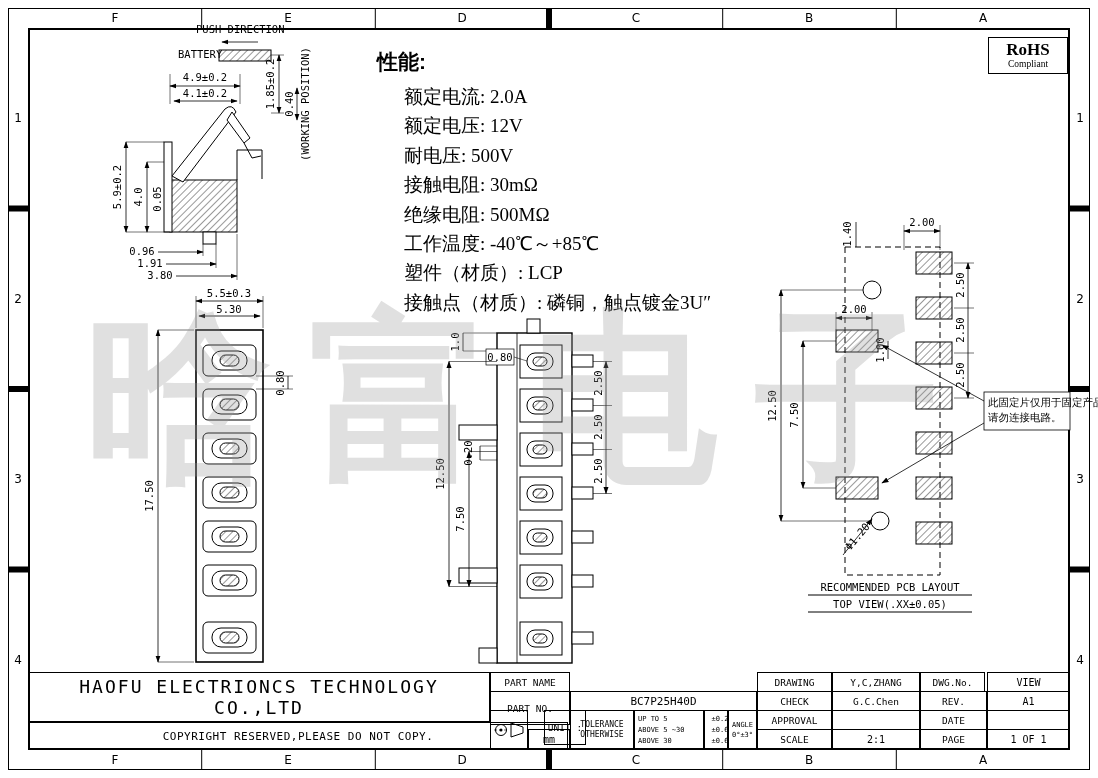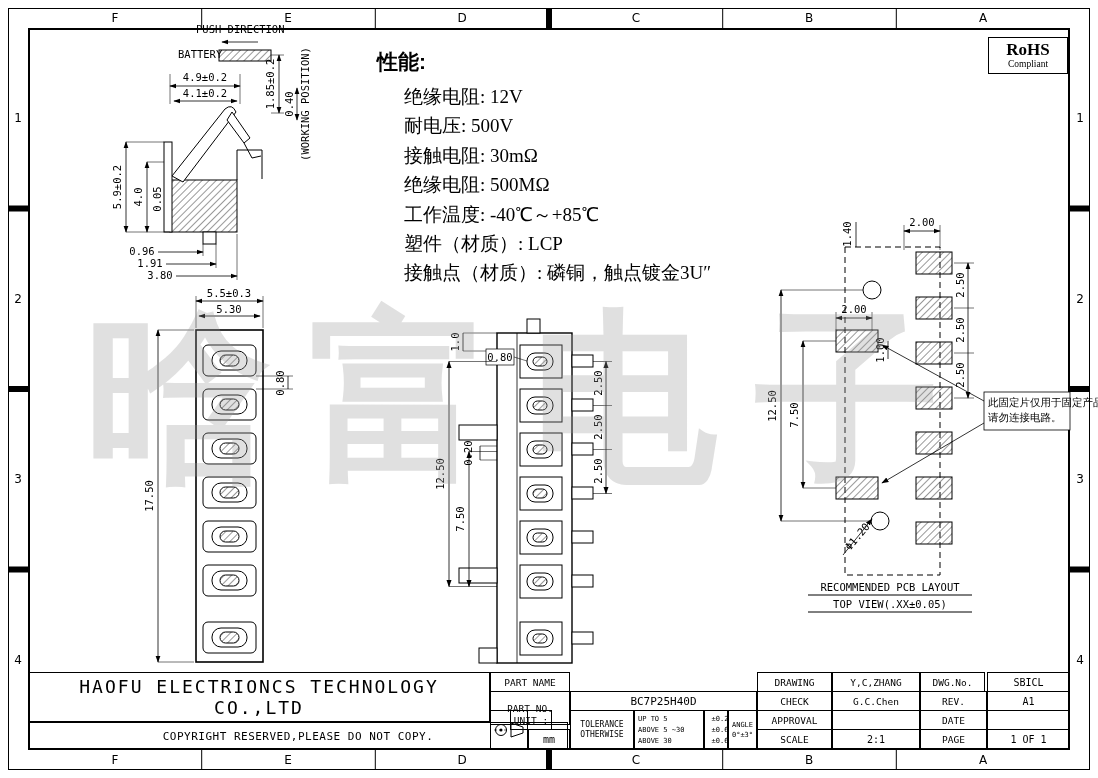--- a/index.html
+++ b/index.html
@@ -66,21 +66,22 @@
   <span class="grid-label" style="left:1080px;top:660px">4</span>
 
   <div class="rohs">
     <div class="rohs-title">RoHS</div>
     <div class="rohs-sub">Compliant</div>
   </div>
 
   <div class="specs">
     <div class="specs-heading">性能:</div>
     <div class="specs-lines">
-      <div>绝缘电阻: 12V</div>
+      <div>额定电流: 2.0A</div>
+      <div>额定电压: 12V</div>
       <div>耐电压: 500V</div>
       <div>接触电阻: 30mΩ</div>
       <div>绝缘电阻: 500MΩ</div>
       <div>工作温度: -40℃～+85℃</div>
       <div>塑件（材质）: LCP</div>
       <div>接触点（材质）: 磷铜，触点镀金3U″</div>
     </div>
   </div>
 
   <svg class="draw" width="1098" height="778" viewBox="0 0 1098 778">
@@ -362,34 +363,34 @@
   <div class="cell small" style="left:832px;top:672px;width:88px;height:20px">Y,C,ZHANG</div>
   <div class="cell small" style="left:832px;top:691px;width:88px;height:20px">G.C.Chen</div>
   <div class="cell small" style="left:832px;top:710px;width:88px;height:20px"></div>
   <div class="cell" style="left:832px;top:729px;width:88px;height:21px">2:1</div>
 
   <div class="cell small" style="left:920px;top:672px;width:65px;height:20px">DWG.No.</div>
   <div class="cell small" style="left:920px;top:691px;width:67px;height:20px">REV.</div>
   <div class="cell small" style="left:920px;top:710px;width:67px;height:20px">DATE</div>
   <div class="cell small" style="left:920px;top:729px;width:67px;height:21px">PAGE</div>
 
-  <div class="cell" style="left:987px;top:672px;width:83px;height:20px">SBICL</div>
+  <div class="cell" style="left:987px;top:672px;width:83px;height:20px">VIEW</div>
   <div class="cell" style="left:987px;top:691px;width:83px;height:20px">A1</div>
   <div class="cell" style="left:987px;top:710px;width:83px;height:20px"></div>
   <div class="cell" style="left:987px;top:729px;width:83px;height:21px">1 OF 1</div>
 
   <div class="cell" style="left:490px;top:710px;width:38px;height:40px">
     <svg width="34" height="36" viewBox="0 0 34 36">
       <circle cx="9" cy="18" r="5.5" fill="none" stroke="#000"></circle>
       <circle cx="9" cy="18" r="1.5" fill="#000"></circle>
       <path d="M19,11 L31,15 L31,21 L19,25 Z" fill="none" stroke="#000"></path>
       <line x1="2" y1="18" x2="16" y2="18" stroke="#000" stroke-width="0.6" stroke-dasharray="3,2"></line>
     </svg>
   </div>
-  <div class="cell small" style="left:510px;top:710px;width:42px;height:20px">UNIT :</div>
+  <div class="cell small" style="left:544px;top:710px;width:42px;height:35px">UNIT :</div>
   <div class="cell" style="left:528px;top:729px;width:42px;height:21px">mm</div>
 
   <div class="cell" style="left:570px;top:710px;width:64px;height:40px">
     <div class="stack" style="font-size:8px">
       <span>TOLERANCE</span>
       <span>OTHERWISE</span>
     </div>
   </div>
   <div class="cell" style="left:634px;top:710px;width:70px;height:40px">
     <div class="tolrows">

